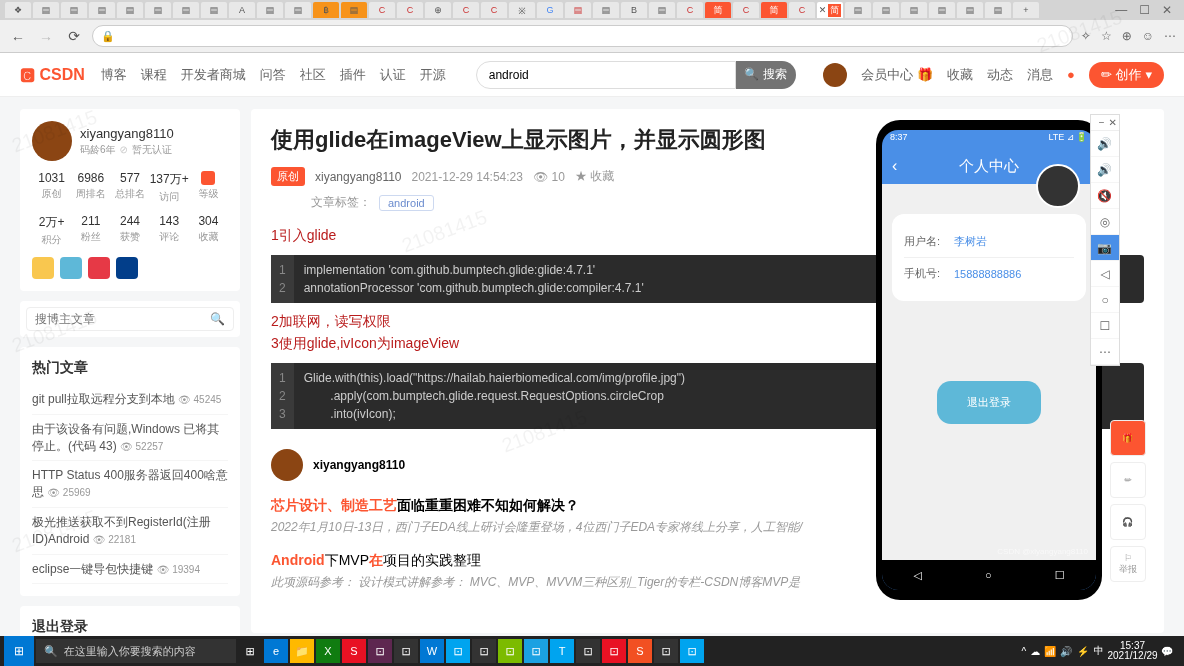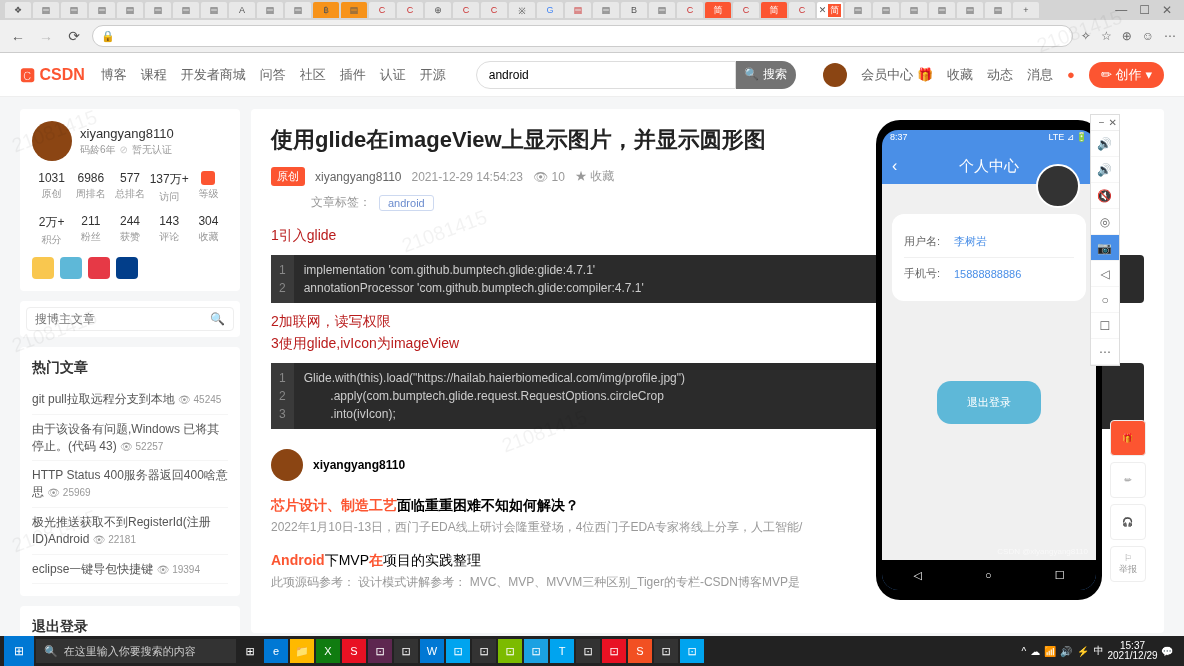--- a/index.html
+++ b/index.html
@@ -55,21 +55,21 @@
 .article-tags { display: flex; align-items: center; gap: 8px; font-size: 12px; margin-bottom: 16px; padding-left: 40px; }
 .tag-label { color: #999; }
 .tag-item { color: #6b8cce; border: 1px solid #cdd9f0; padding: 1px 8px; border-radius: 3px; font-size: 11px; }
 .content-text { font-size: 14px; color: #b91c1c; margin: 10px 0; }
 .code-block { background: #2b2b2b; color: #ccc; font-family: monospace; font-size: 12px; border-radius: 4px; display: flex; }
 .line-nums { background: #3a3a3a; color: #888; padding: 6px 8px; text-align: right; line-height: 1.5; }
 .code-content { padding: 6px 10px; line-height: 1.5; white-space: pre; }
 .author-section { display: flex; align-items: center; gap: 10px; margin-top: 20px; }
 .rec-title { font-size: 14px; margin-top: 16px; }
 .rec-title .red { color: #fc5531; font-weight: bold; }
-.rec-meta { font-size: 12px; color: #999; margin-top: 4px; }
+.rec-meta { font-size: 12px; color: #999; margin-top: 4px; font-style: italic; }
 
 
 .phone { position: absolute; right: 82px; top: 120px; width: 226px; height: 480px; background: #000; border-radius: 24px; padding: 10px 6px; z-index: 50; }
 .phone-screen { width: 100%; height: 100%; background: #4a8fe7; border-radius: 16px; overflow: hidden; position: relative; display: flex; flex-direction: column; }
 .phone-status { height: 18px; display: flex; justify-content: space-between; padding: 2px 8px; color: #fff; font-size: 9px; }
 .phone-header { height: 36px; display: flex; align-items: center; justify-content: center; color: #fff; font-size: 15px; position: relative; }
 .phone-back { position: absolute; left: 10px; font-size: 16px; }
 .phone-body { flex: 1; background: #f0f0f0; position: relative; padding: 30px 10px 10px; }
 .phone-avatar { position: absolute; right: 16px; top: -20px; width: 44px; height: 44px; background: #333; border-radius: 50%; border: 2px solid #fff; }
 .phone-card { background: #fff; border-radius: 12px; padding: 12px; font-size: 11px; }

